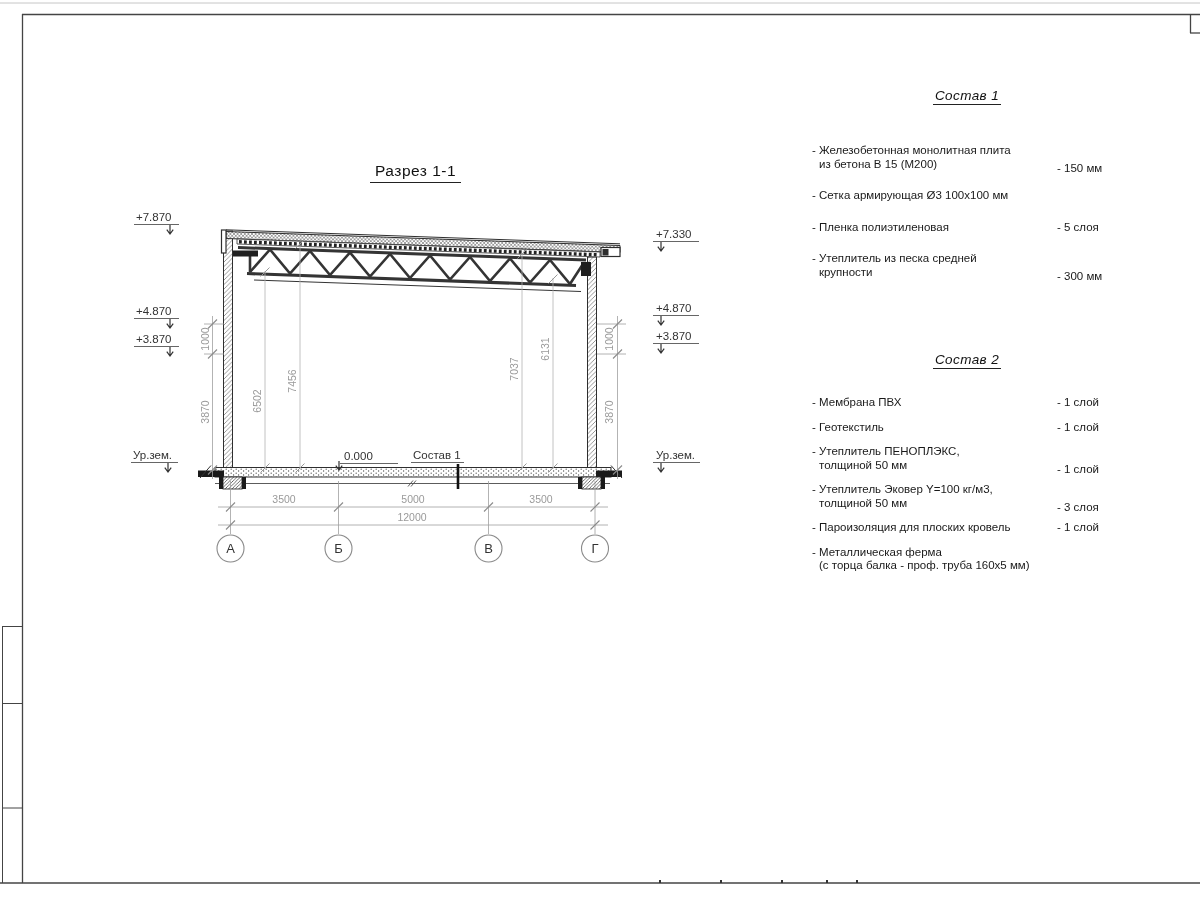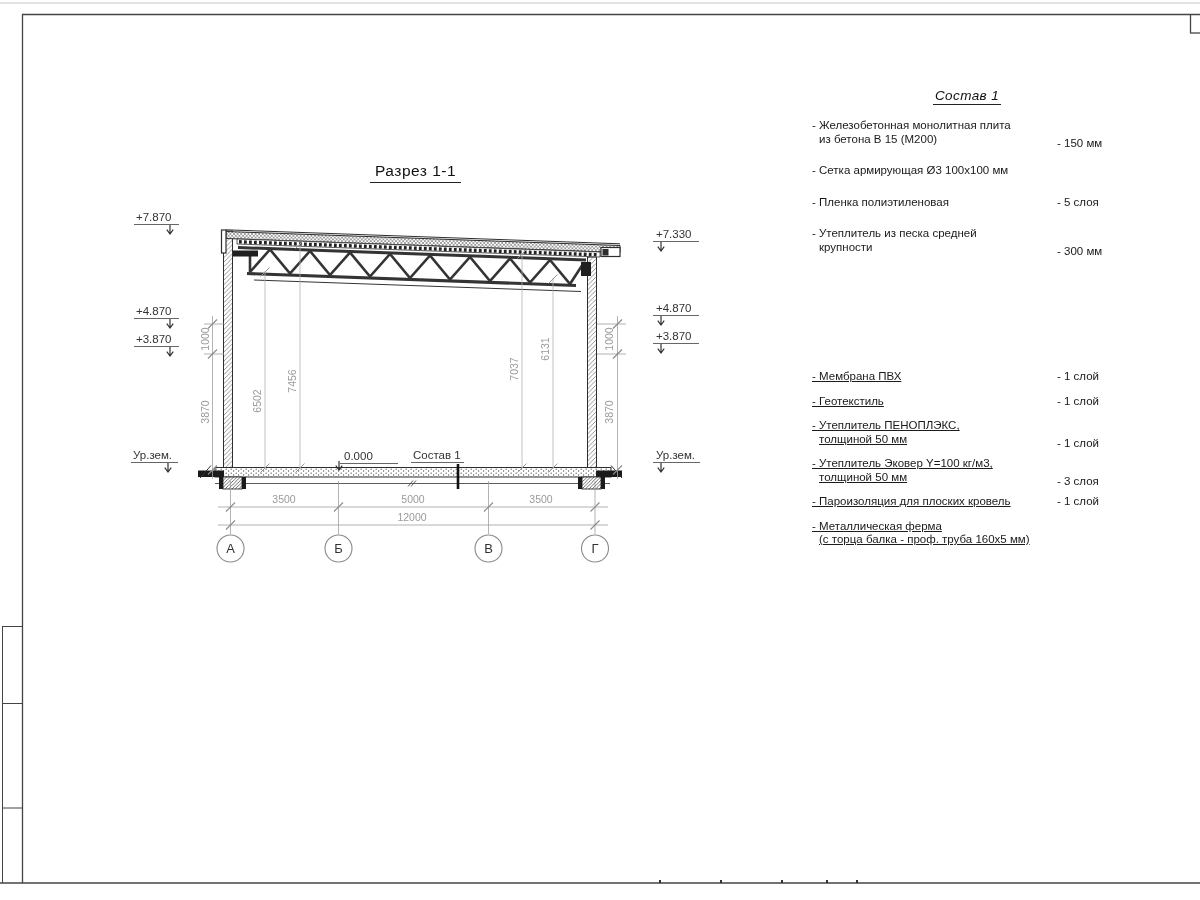--- a/index.html
+++ b/index.html
@@ -12,22 +12,22 @@
     position:absolute;left:370px;top:162px;
     font-size:15.5px;color:#111;
     border-bottom:1.3px solid #222;padding:0 5px 2px 5px;letter-spacing:.5px;
   }
   .comp-block{position:absolute;width:332px;}
   .comp-heading{
     font-style:italic;font-size:13.5px;color:#111;width:310px;
     text-align:center;letter-spacing:.4px;
   }
   .comp-heading span{border-bottom:1.1px solid #222;padding:0 2px 1px 2px;}
-  .c1 .comp-items{margin-top:16px;}
-  .c2 .comp-items{margin-top:18px;text-decoration:underline;}
+  .c1 .comp-items{margin-top:41px;}
+  .c2 .comp-items{margin-top:29px;}
   .comp-item{position:relative;font-size:11.5px;line-height:13.5px;color:#191919;}
   .c1 .comp-item{margin-bottom:18px;}
   .c2 .comp-item{margin-bottom:11px;}
   .comp-val{position:absolute;left:245px;top:0;white-space:nowrap;}
   .comp-val.v2{top:18px;}
 </style>
 </head>
 <body>
 
 <svg width="1200" height="900" viewBox="0 0 1200 900">
@@ -267,20 +267,21 @@
     </div>
     <div class="comp-item">
       <span>- Утеплитель из песка средней</span><br>
       <span style="padding-left:7px">крупности</span>
       <span class="comp-val v2">- 300 мм</span>
     </div>
   </div>
 </div>
 
 <div class="comp-block c2" style="left:812px;top:352px;">
+  <div class="comp-heading"><span>Состав 2</span></div>
   <div class="comp-items">
     <div class="comp-item">
       <span>- Мембрана ПВХ</span>
       <span class="comp-val">- 1 слой</span>
     </div>
     <div class="comp-item">
       <span>- Геотекстиль</span>
       <span class="comp-val">- 1 слой</span>
     </div>
     <div class="comp-item">

